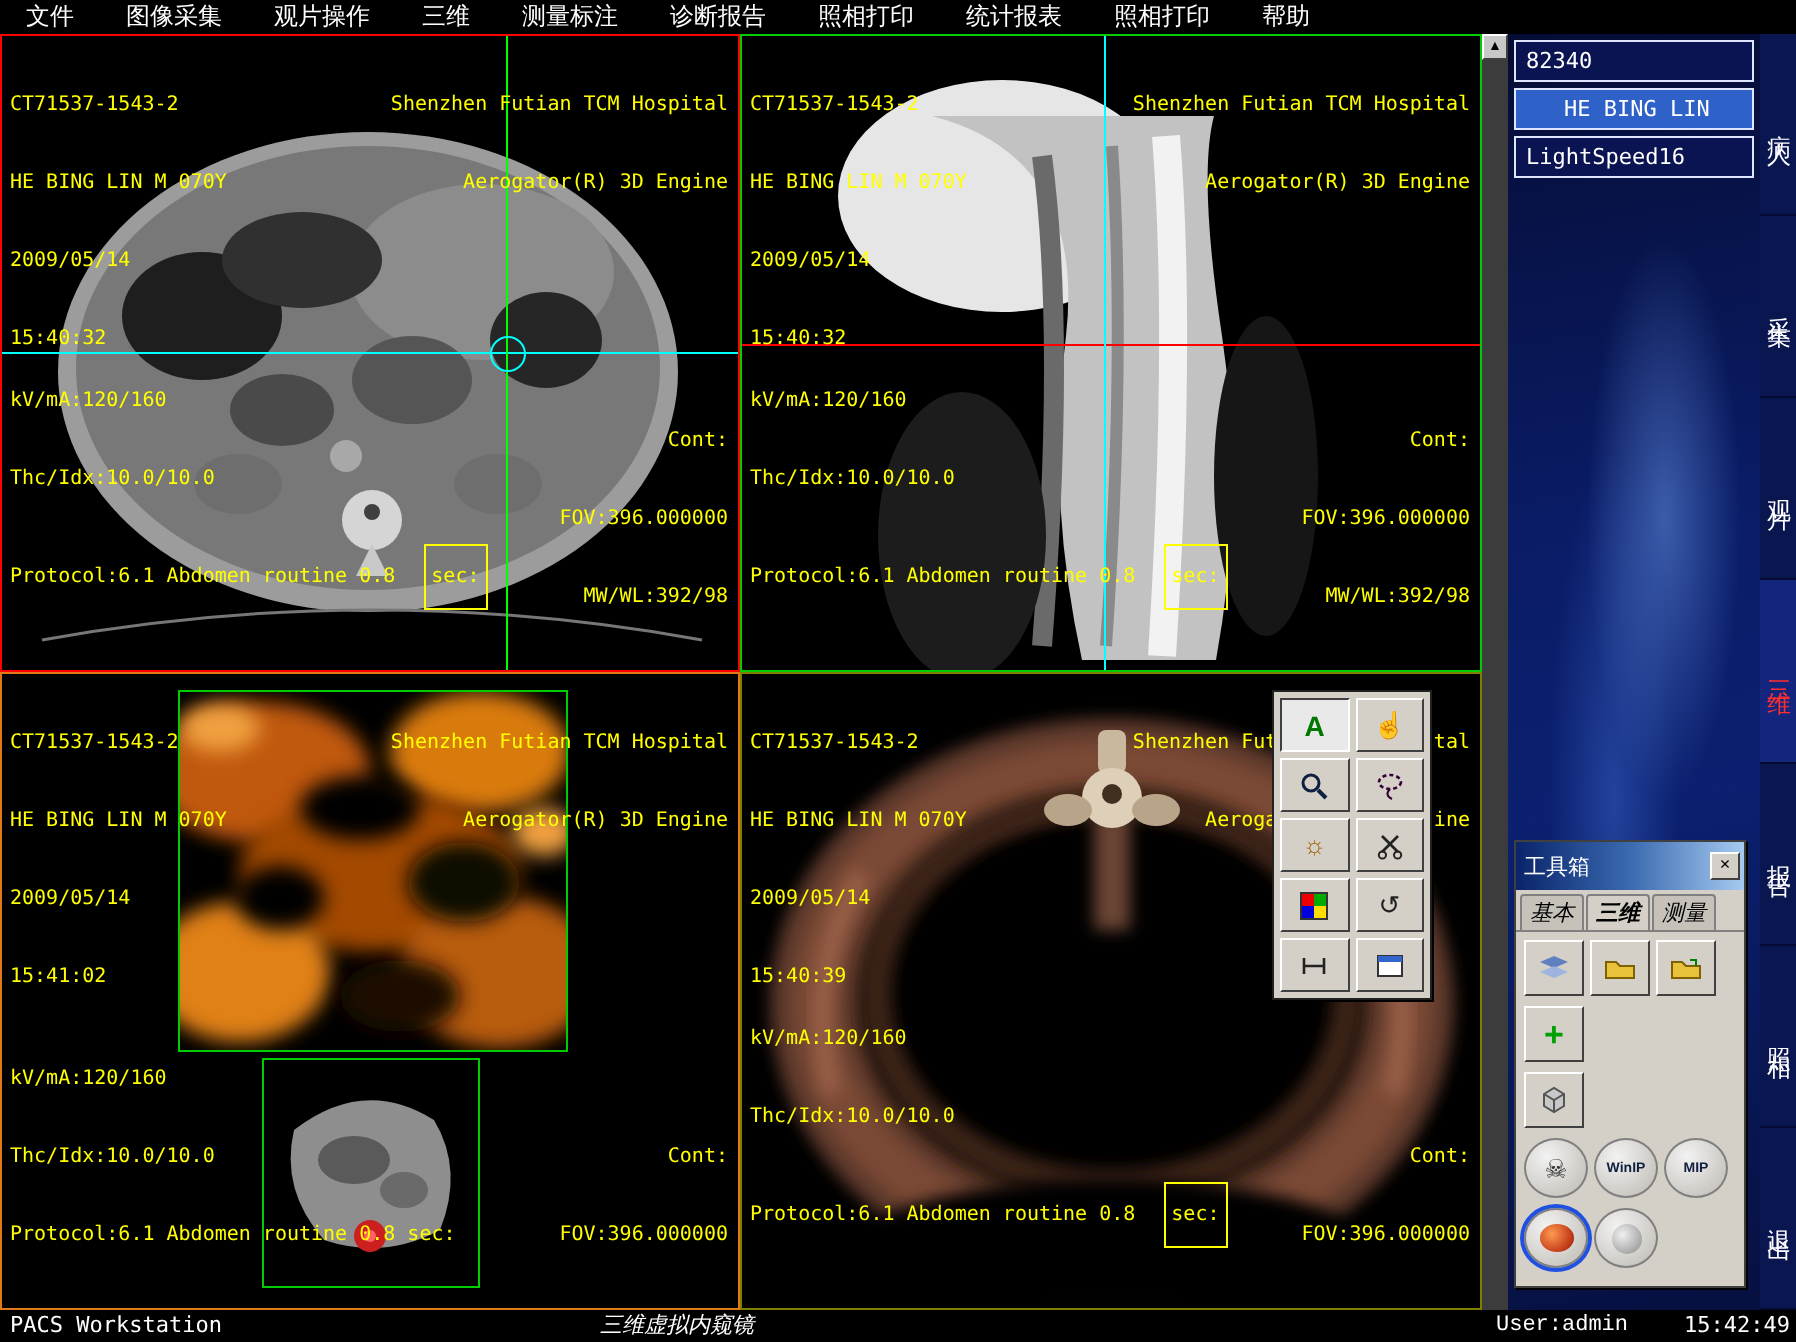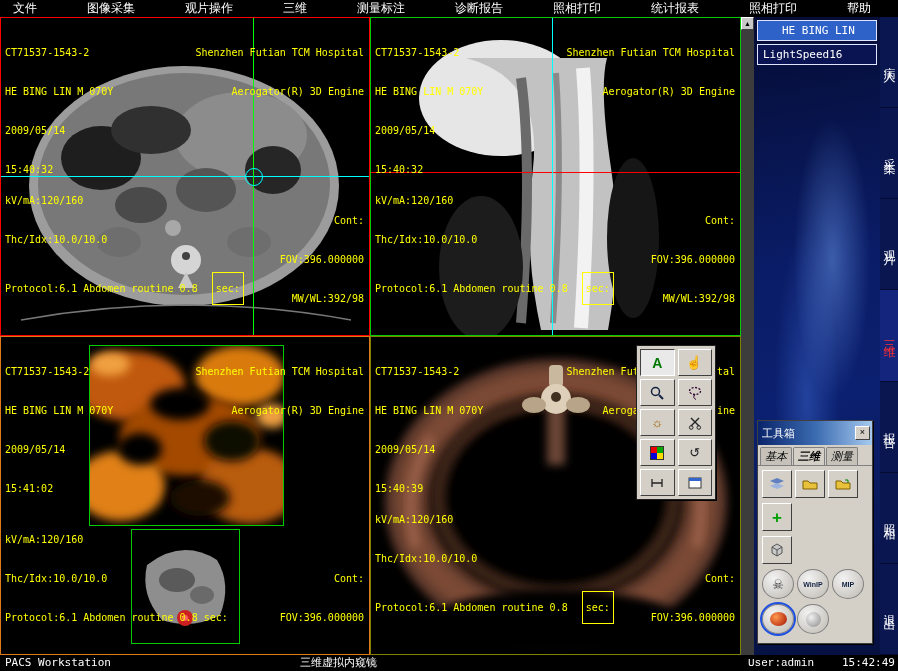--- a/index.html
+++ b/index.html
@@ -1,21 +1,21 @@
 <!DOCTYPE html>
 <html><head>
 <meta charset="utf-8">
 <style>
   html,body{margin:0;padding:0;}
   body{width:898px;height:671px;position:relative;overflow:hidden;background:#000;
        font-family:"Liberation Sans",sans-serif;}
 
   
   .menubar{position:absolute;left:0;top:0;width:898px;height:17px;background:#000;
-           display:flex;align-items:flex-start;z-index:30;gap:24px;}
+           display:flex;align-items:flex-start;z-index:30;}
   .menu-item{color:#fff;font-size:12px;padding:0 13px;height:17px;line-height:17px;white-space:nowrap;cursor:default;}
 
   
   .vp{position:absolute;background:#000;box-sizing:border-box;overflow:hidden;}
   #vp0{left:0;top:17px;width:370px;height:319px;border:1px solid #ff0000;}
   #vp1{left:370px;top:17px;width:371px;height:319px;border:1px solid #00cc00;}
   #vp2{left:0;top:336px;width:370px;height:319px;border:1px solid #e07818;}
   #vp3{left:370px;top:336px;width:371px;height:319px;border:1px solid #808000;}
   .vp svg.img{position:absolute;left:0;top:0;width:100%;height:100%;}
 
@@ -103,21 +103,21 @@
   .brain-ball{width:17px;height:14px;border-radius:50%;
      background:radial-gradient(circle at 35% 35%,#ff9a50,#c03818 70%,#701800);}
   .grey-ball{width:15px;height:15px;border-radius:50%;
      background:radial-gradient(circle at 35% 35%,#f0f0f0,#8a8a8a);}
 
   
   #statusbar{position:absolute;left:0;bottom:0;width:898px;height:16px;background:#000;color:#fff;
              font:11px "DejaVu Sans Mono",monospace;z-index:30;}
   #statusbar span{position:absolute;line-height:16px;white-space:pre;}
   .sb-left{left:5px;}
-  .sb-center{left:300px;}
+  .sb-center{left:300px;font-style:italic;}
   .sb-user{left:748px;font-family:Liberation Mono, monospace;}
   .sb-time{left:842px;}
 </style>
 </head>
 <body>
 
 <div class="menubar">
   <span class="menu-item">文件</span>
   <span class="menu-item">图像采集</span>
   <span class="menu-item">观片操作</span>
@@ -350,20 +350,21 @@
         <rect x="1" y="1" width="12" height="3" fill="#36c"></rect>
       </svg>
   </div>
 </div>
 
 <div id="scrollstrip">
   <div class="scroll-up"><span>▲</span></div>
 </div>
 
 <div id="rightpanel">
+  <div class="pfield">82340</div>
   <div class="pfield hl">HE BING LIN</div>
   <div class="pfield">LightSpeed16</div>
 </div>
 
 <div class="toolbox">
   <div class="tb-title">
     <span>工具箱</span>
     <span class="tb-close"><span>×</span></span>
   </div>
   <div class="tb-tabs">

